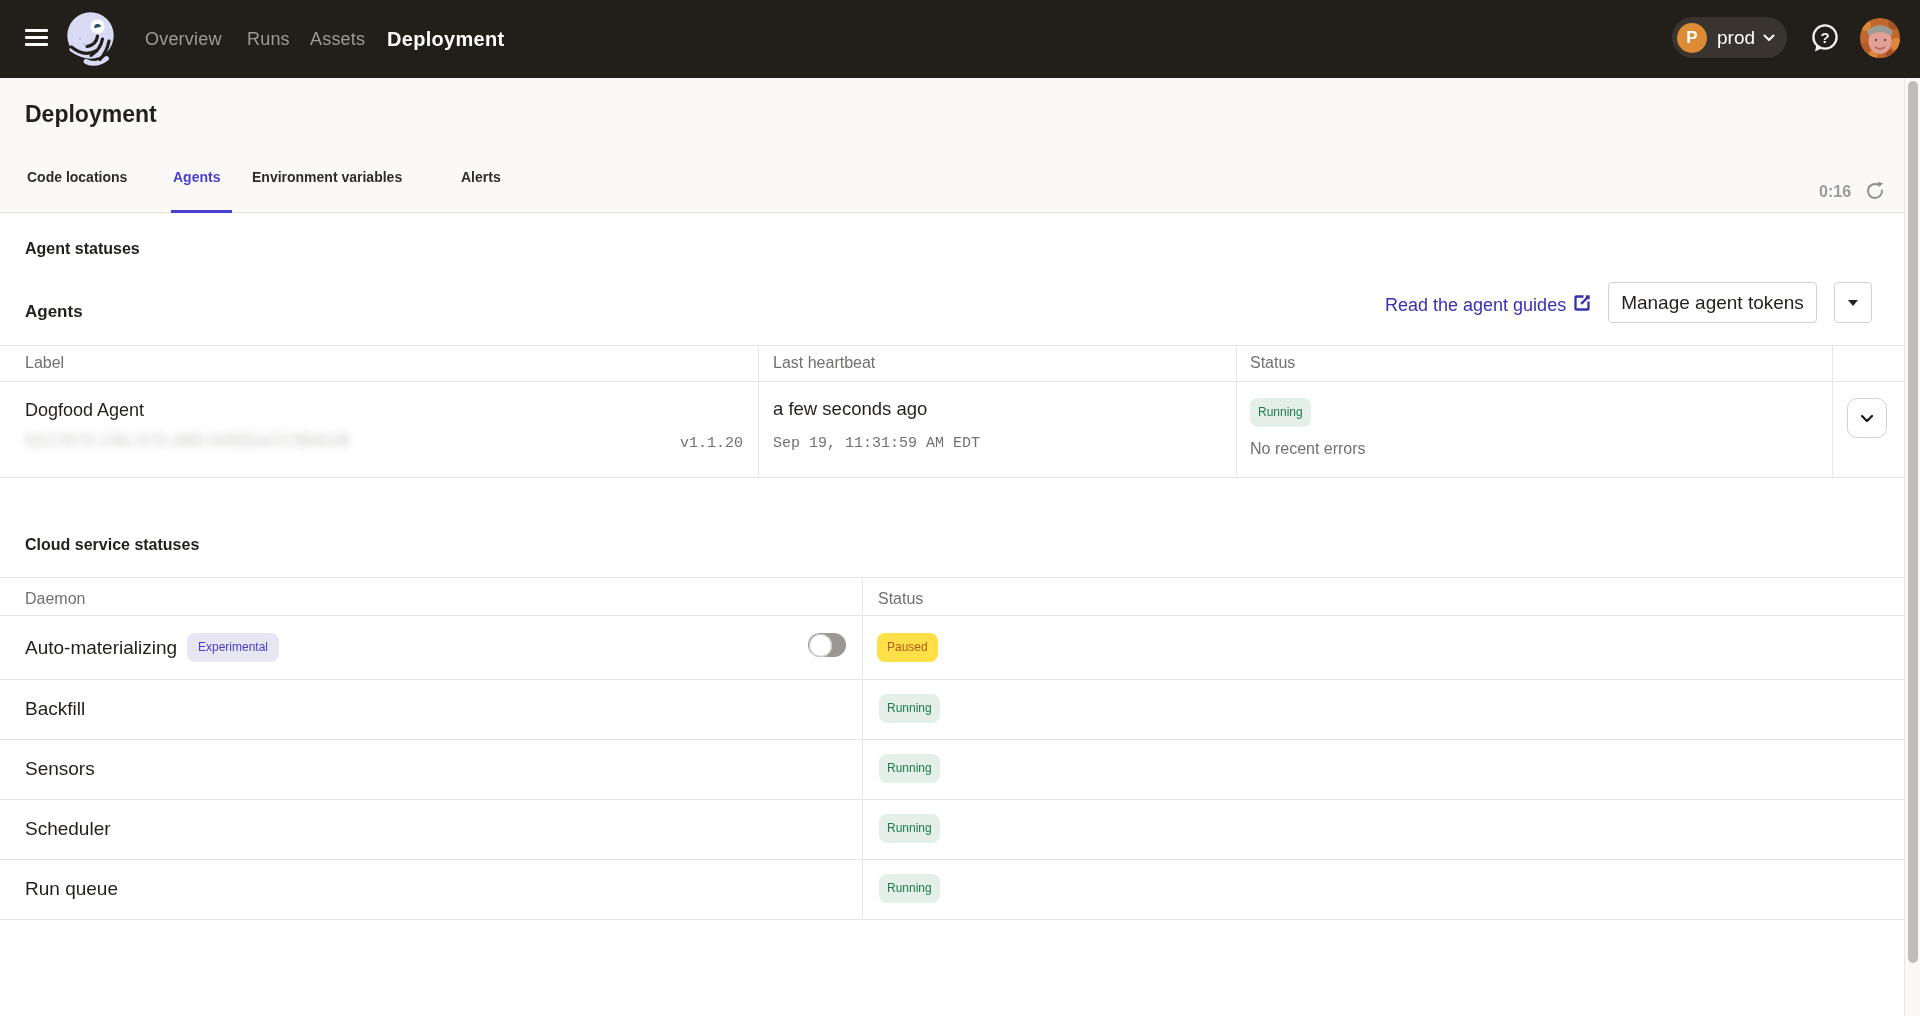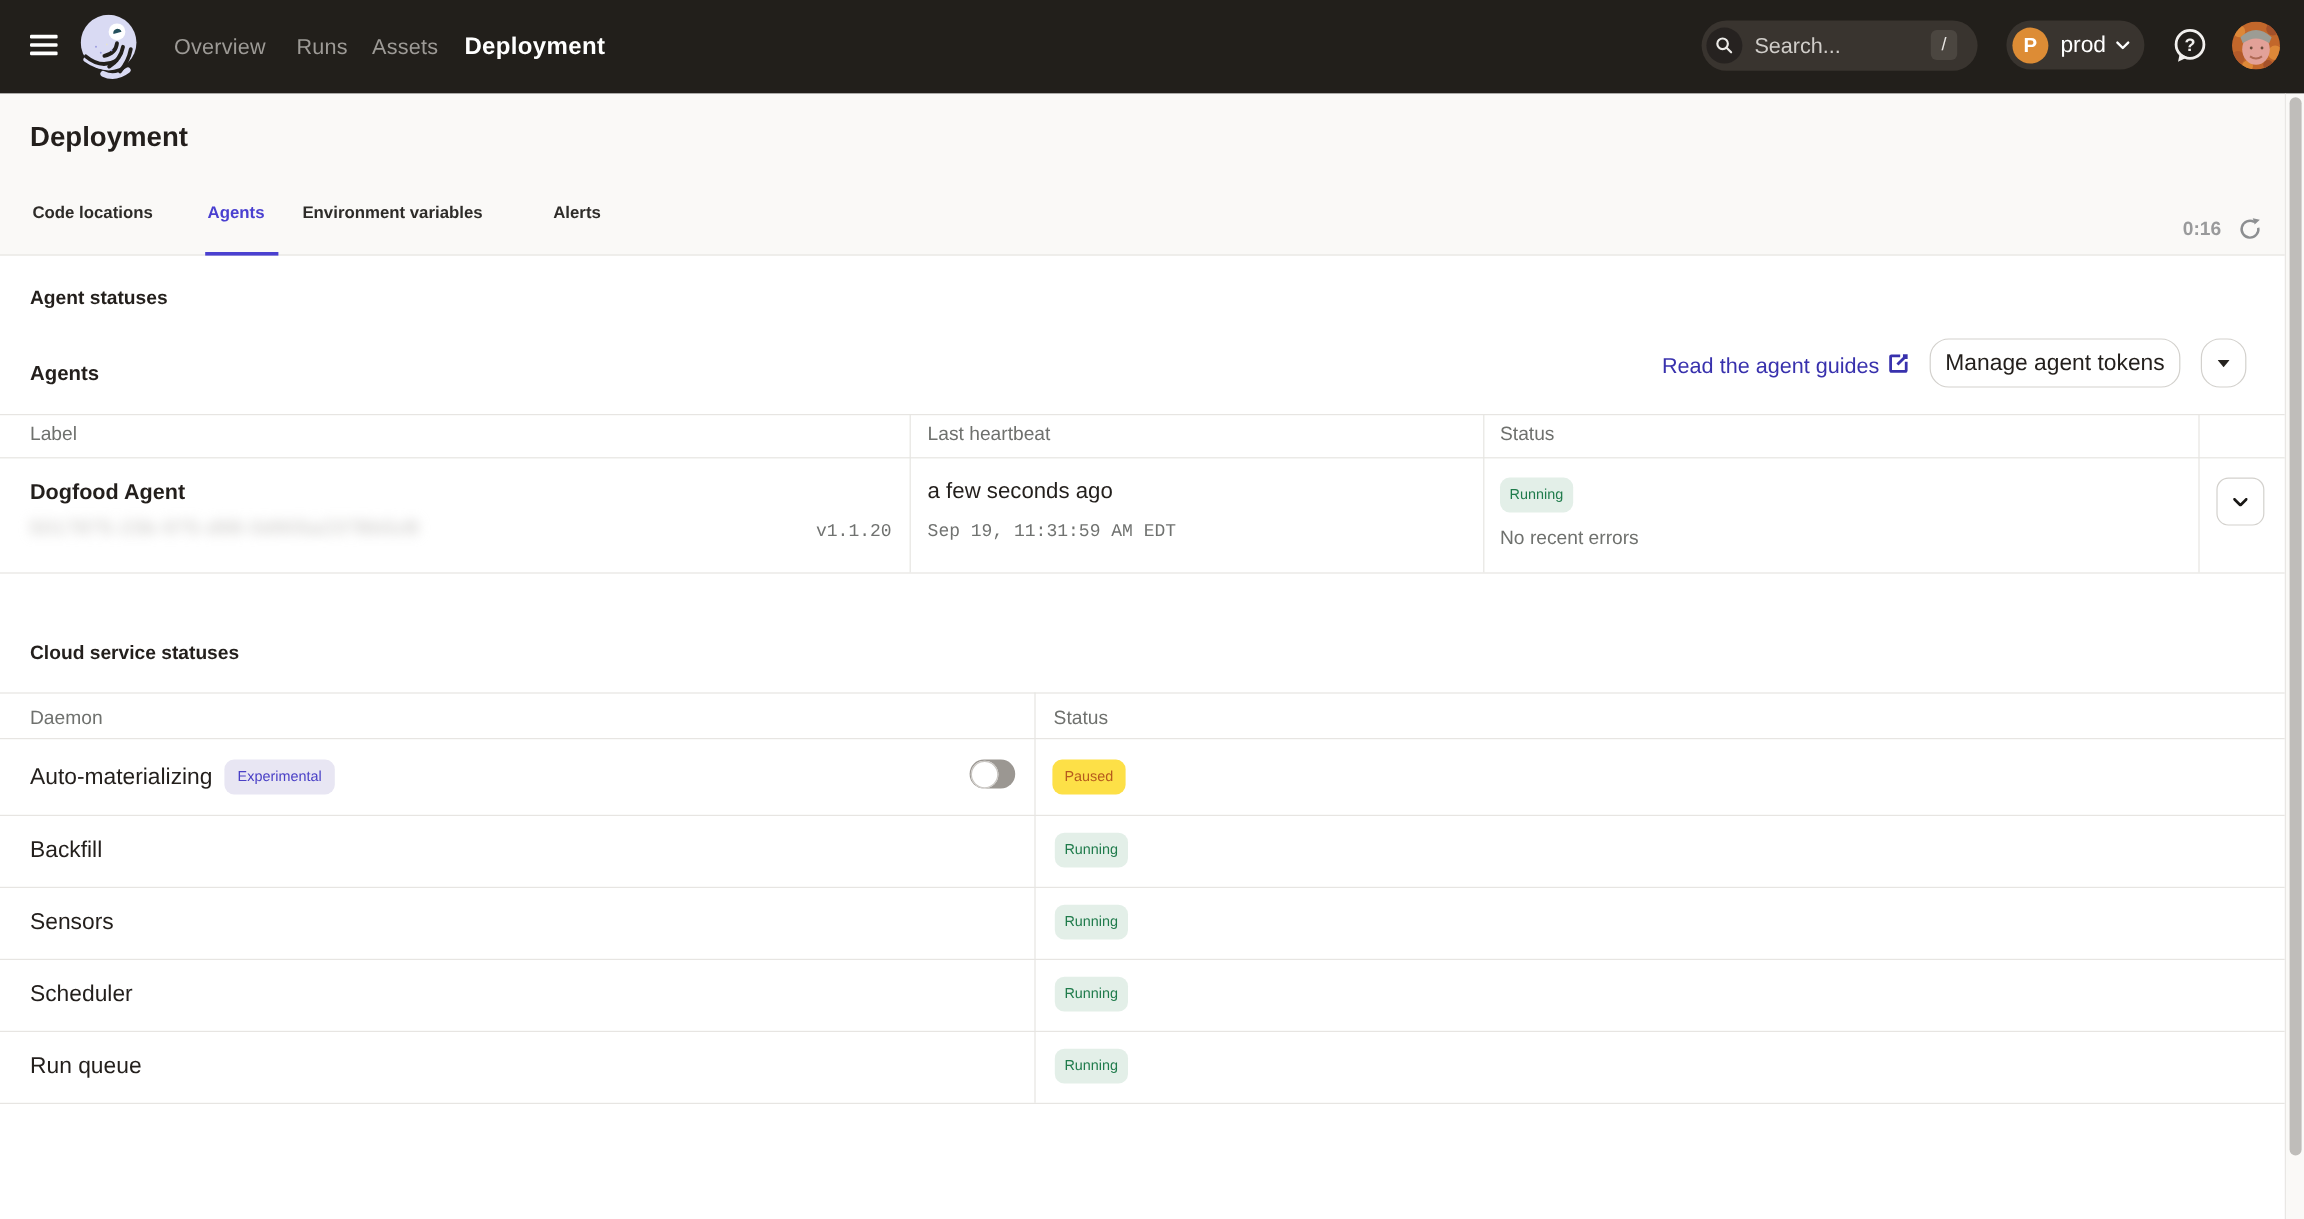--- a/index.html
+++ b/index.html
@@ -27,21 +27,21 @@
   .pagehead { position:absolute; top:78px; left:0; width:1904px; height:135px; background:#FAF9F7; border-bottom:1px solid #E6E4E1; }
   .h1 { position:absolute; left:25px; top:103px; font-size:23px; font-weight:700; color:#231F1C; line-height:23px; }
   .tab { position:absolute; top:169px; font-size:14px; font-weight:700; color:#2E2C29; line-height:18px; }
   .tab.active { color:#4A40D0; }
   .tab-underline { position:absolute; left:171px; top:132px; width:61px; height:3px; background:#4A40D0; }
   .timer { position:absolute; font-size:16px; color:#999A9B; line-height:19px;font-weight:bold; }
   
   .h2 { position:absolute; left:25px; font-size:16px; font-weight:700; color:#231F1C; line-height:23px; }
   .h3 { position:absolute; left:25px; font-size:17px; font-weight:700; color:#231F1C; line-height:17px; }
   .link { color:#3831AD; font-size:18px; }
-  .btn { position:absolute; background:#fff; border:1px solid #D3D1CD; border-radius:16px; }
+  .btn { position:absolute; background:#fff; border:1px solid #D3D1CD; border-radius:4px; }
   .btn-main { left:1608px; top:282px; width:209px; height:41px; font-size:19px; color:#231F1C; text-align:center; line-height:39px; }
   .btn-caret { left:1834px; top:282px; width:38px; height:41px; }
   .btn-chev { left:1847px; top:398px; width:40px; height:40px; border-radius:10px; }
   
   .hline { position:absolute; left:0; width:1904px; height:1px; background:#E7E5E2; }
   .vline { position:absolute; width:1px; background:#E7E5E2; }
   .th { position:absolute; font-size:16px; color:#6F716E; line-height:16px; }
   .td { position:absolute; font-size:19px; color:#231F1C; line-height:19px; }
   .mono { font-family:"Liberation Mono", monospace; font-size:15px; color:#707270; }
   .badge { position:absolute; height:29px; line-height:29px; border-radius:8px; font-size:12px; }
@@ -80,30 +80,20 @@
     <path d="M 27,15.5 a 3.5,3.5 0 0 1 7,0 z" fill="#24505C" transform="rotate(-15 30.5 14)"></path>
     <circle cx="13" cy="27" r="0.8" fill="#9A9ADF"></circle>
       <circle cx="17" cy="32" r="0.8" fill="#9A9ADF"></circle>
     <circle cx="22" cy="25" r="0.7" fill="#E8E4C9"></circle>
       <circle cx="26" cy="30" r="0.7" fill="#9A9ADF"></circle>
   </svg>
   <div class="navlink" style="left:145px;">Overview</div>
   <div class="navlink" style="left:247px;">Runs</div>
   <div class="navlink" style="left:310px;">Assets</div>
   <div class="navlink active" style="left:387px;">Deployment</div>
-  <div class="pill search-pill">
-    <div class="search-circ">
-      <svg width="16" height="16" style="position:absolute;left:7px;top:7px;" viewBox="0 0 16 16">
-        <circle cx="6.5" cy="6.5" r="4.4" stroke="#EDEBE8" stroke-width="1.8" fill="none"></circle>
-        <line x1="10" y1="10" x2="13.6" y2="13.6" stroke="#EDEBE8" stroke-width="1.8" stroke-linecap="round"></line>
-      </svg>
-    </div>
-    <div class="search-txt">Search...</div>
-    <div class="slash-box">/</div>
-  </div>
   <div class="pill prod-pill">
     <div class="prod-circ">P</div>
     <div class="prod-txt">prod</div>
     <svg width="12" height="8" style="position:absolute;left:91px;top:17px;" viewBox="0 0 12 8">
       <path d="M 1.5,1.5 L 6,6 L 10.5,1.5" stroke="#fff" stroke-width="2" fill="none" stroke-linecap="round" stroke-linejoin="round"></path>
     </svg>
   </div>
   <svg class="abs" style="left:1810px; top:23px;" width="30" height="32" viewBox="0 0 30 32">
     <circle cx="15" cy="14" r="11.6" stroke="#F2F0EE" stroke-width="2.3" fill="none"></circle>
     <path d="M 6.5,21.5 L 5,28.5 L 13,24.7 Z" fill="#F2F0EE"></path>
@@ -163,21 +153,21 @@
 
 <div class="hline" style="top:345px;"></div>
 <div class="hline" style="top:381px;"></div>
 <div class="hline" style="top:477px;"></div>
 <div class="vline" style="left:758px; top:345px; height:132px;"></div>
 <div class="vline" style="left:1236px; top:345px; height:132px;"></div>
 <div class="vline" style="left:1832px; top:345px; height:132px;"></div>
 <div class="th" style="left:25px; top:355px;">Label</div>
 <div class="th" style="left:773px; top:355px;">Last heartbeat</div>
 <div class="th" style="left:1250px; top:355px;">Status</div>
-<div class="td" style="left:25px; top:401px; font-weight:700; font-size:18px;">Dogfood Agent</div>
+<div class="td" style="left:25px; top:401px; font-weight:400; font-size:18px;">Dogfood Agent</div>
 <div class="abs" style="left:25px; top:432px; font-size:16px; color:#BFBDBA; filter:blur(5px); letter-spacing:1px;">5017875-23b-975-d98-0d905a237Bb5zB</div>
 <div class="mono abs" style="left:600px; top:435px; width:143px; text-align:right;">v1.1.20</div>
 <div class="td" style="left:773px; top:399px; font-size:18.5px;">a few seconds ago</div>
 <div class="mono abs" style="left:773px; top:435px;">Sep 19, 11:31:59 AM EDT</div>
 <div class="badge green" style="left:1250px; top:398px;">Running</div>
 <div class="graytxt" style="left:1250px; top:441px;">No recent errors</div>
 <div class="btn btn-chev">
   <svg width="12" height="7" style="position:absolute;left:13px;top:16px;" viewBox="0 0 12 7">
     <path d="M 1,1 L 6,6 L 11,1" stroke="#191715" stroke-width="2.2" fill="none" stroke-linecap="round" stroke-linejoin="round"></path>
   </svg>

